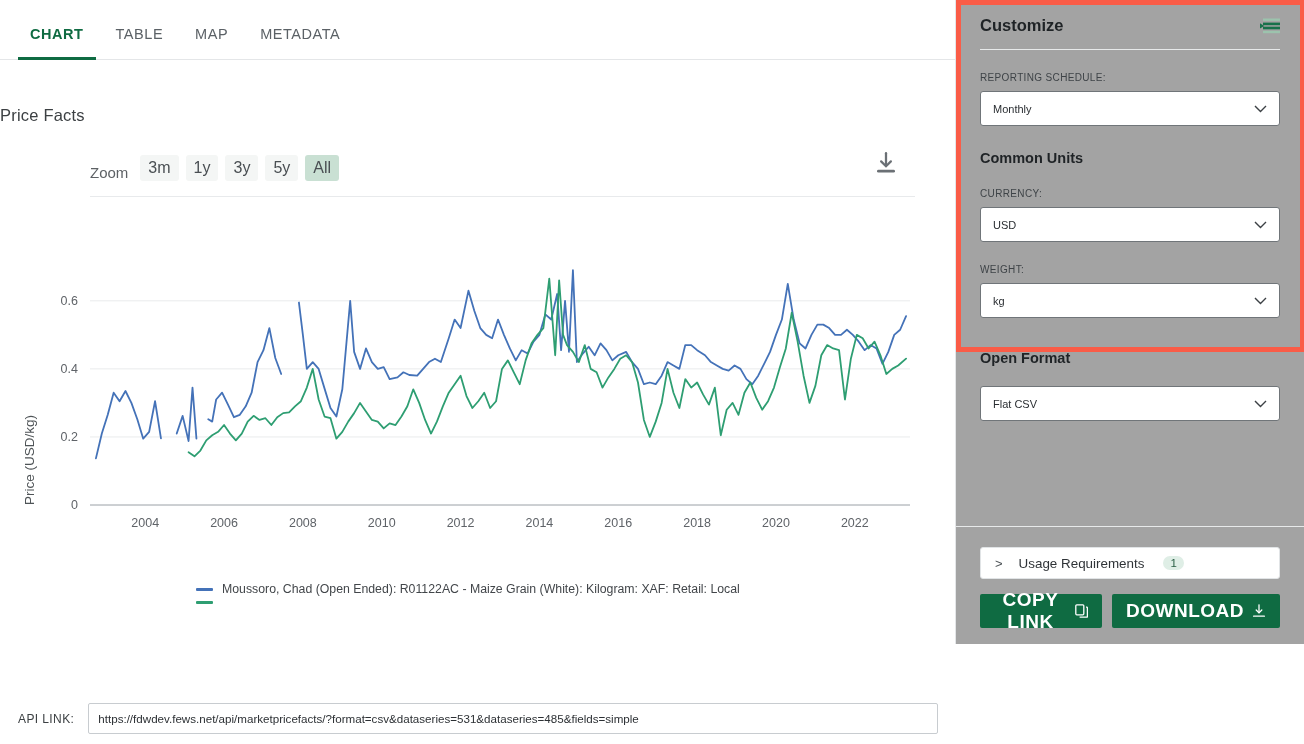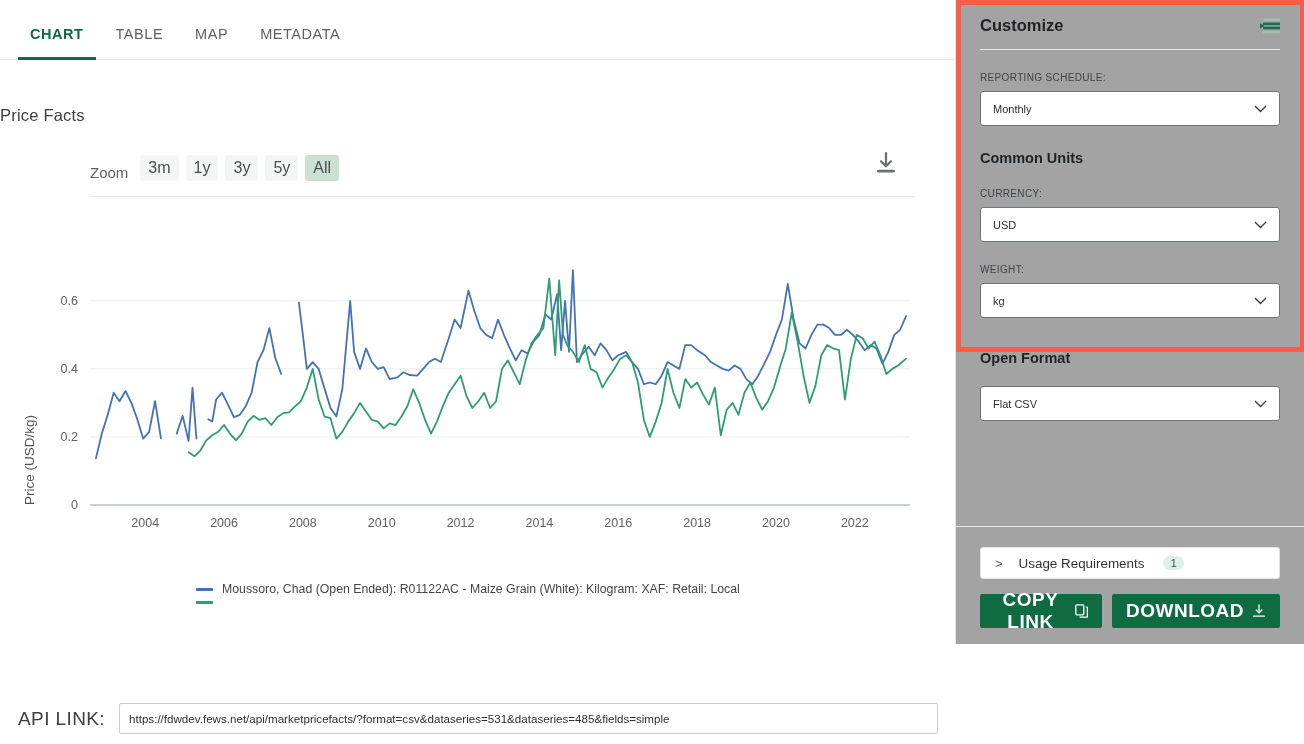--- a/index.html
+++ b/index.html
@@ -76,21 +76,21 @@
     position: absolute; left: 196px; top: 578px;
     font-size: 12.3px; color: #42464a; line-height: 23px;
   }
   .legend-row { display: flex; align-items: center; gap: 9px; white-space: nowrap; }
   .legend-swatch { width: 17px; height: 3px; border-radius: 1px; flex: none; }
 
   .api-row {
     position: absolute; left: 18px; bottom: 10px;
     display: flex; align-items: center; gap: 14px; width: 920px;
   }
-  .api-label { font-size: 19px; color: #3c4043; letter-spacing: .4px; }
+  .api-label { font-size: 12px; color: #3c4043; letter-spacing: .4px; }
   .api-input {
     flex: 1; height: 31px; border: 1px solid #c8ccd0; border-radius: 2px;
     padding: 2px 9px; font-size: 11.6px; color: #2c3034;
     font-family: "Liberation Sans", sans-serif; background: #fff;
   }
 
   
   .panel {
     width: 349px; height: 644px; position: relative;
     background: #a3a3a3; border-left: 1px solid #e4e6e8;

